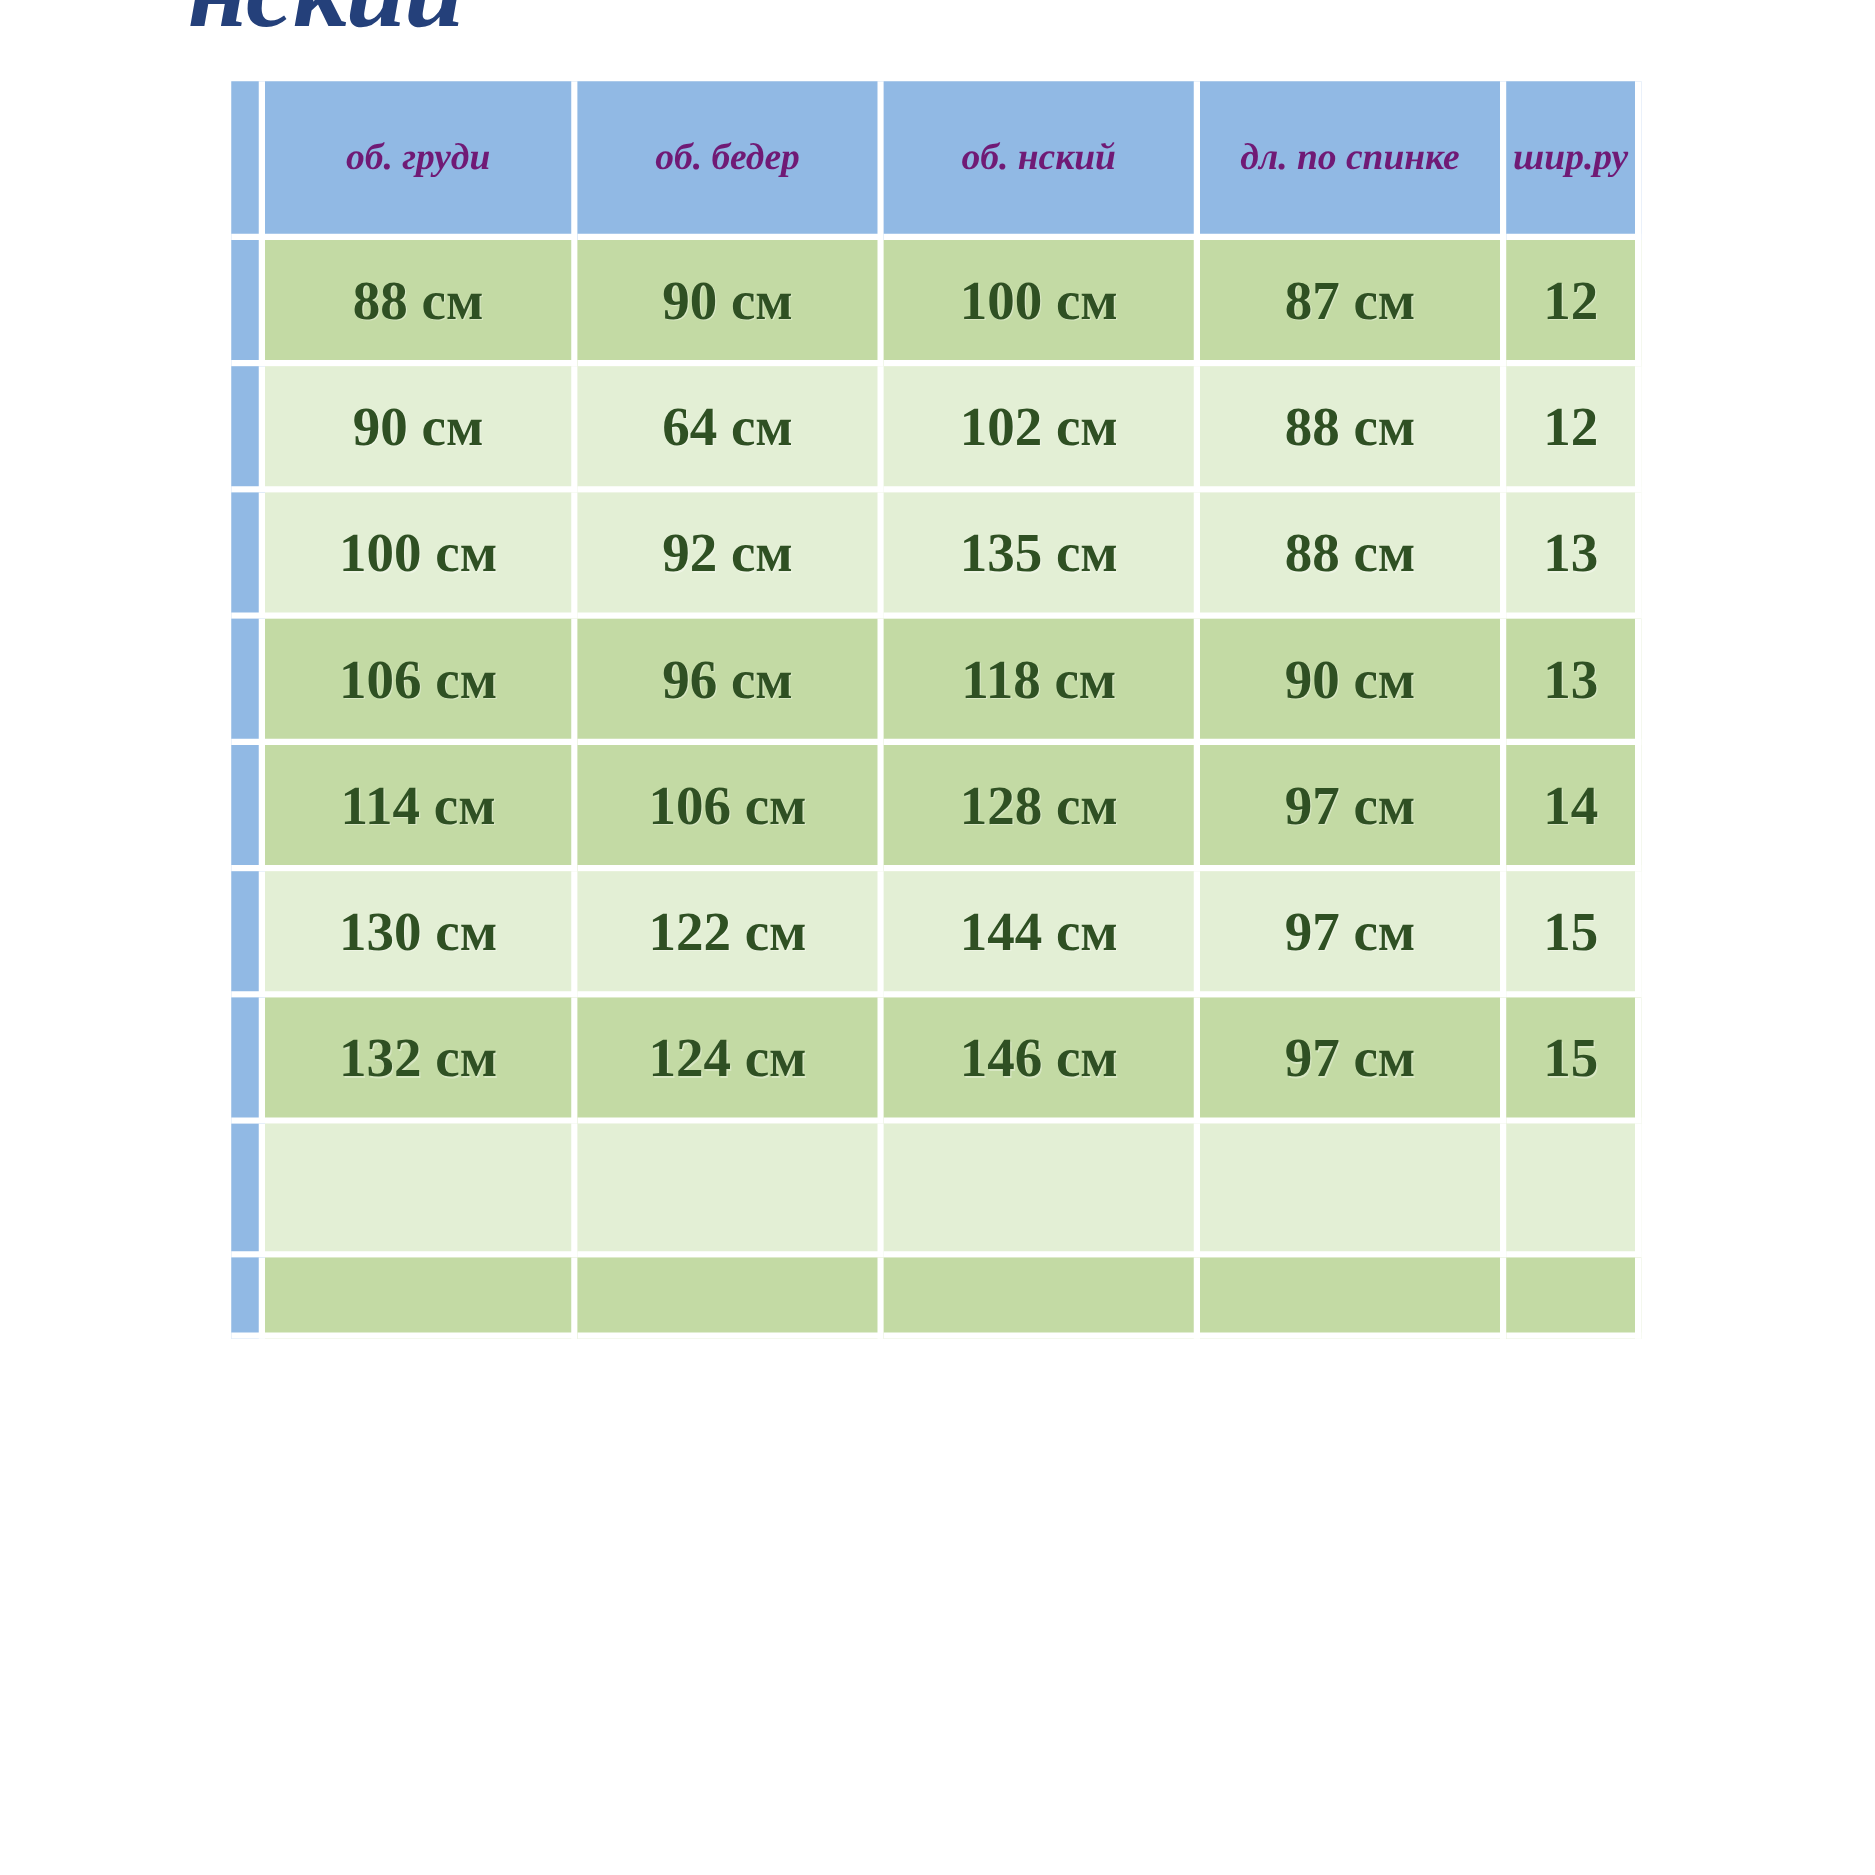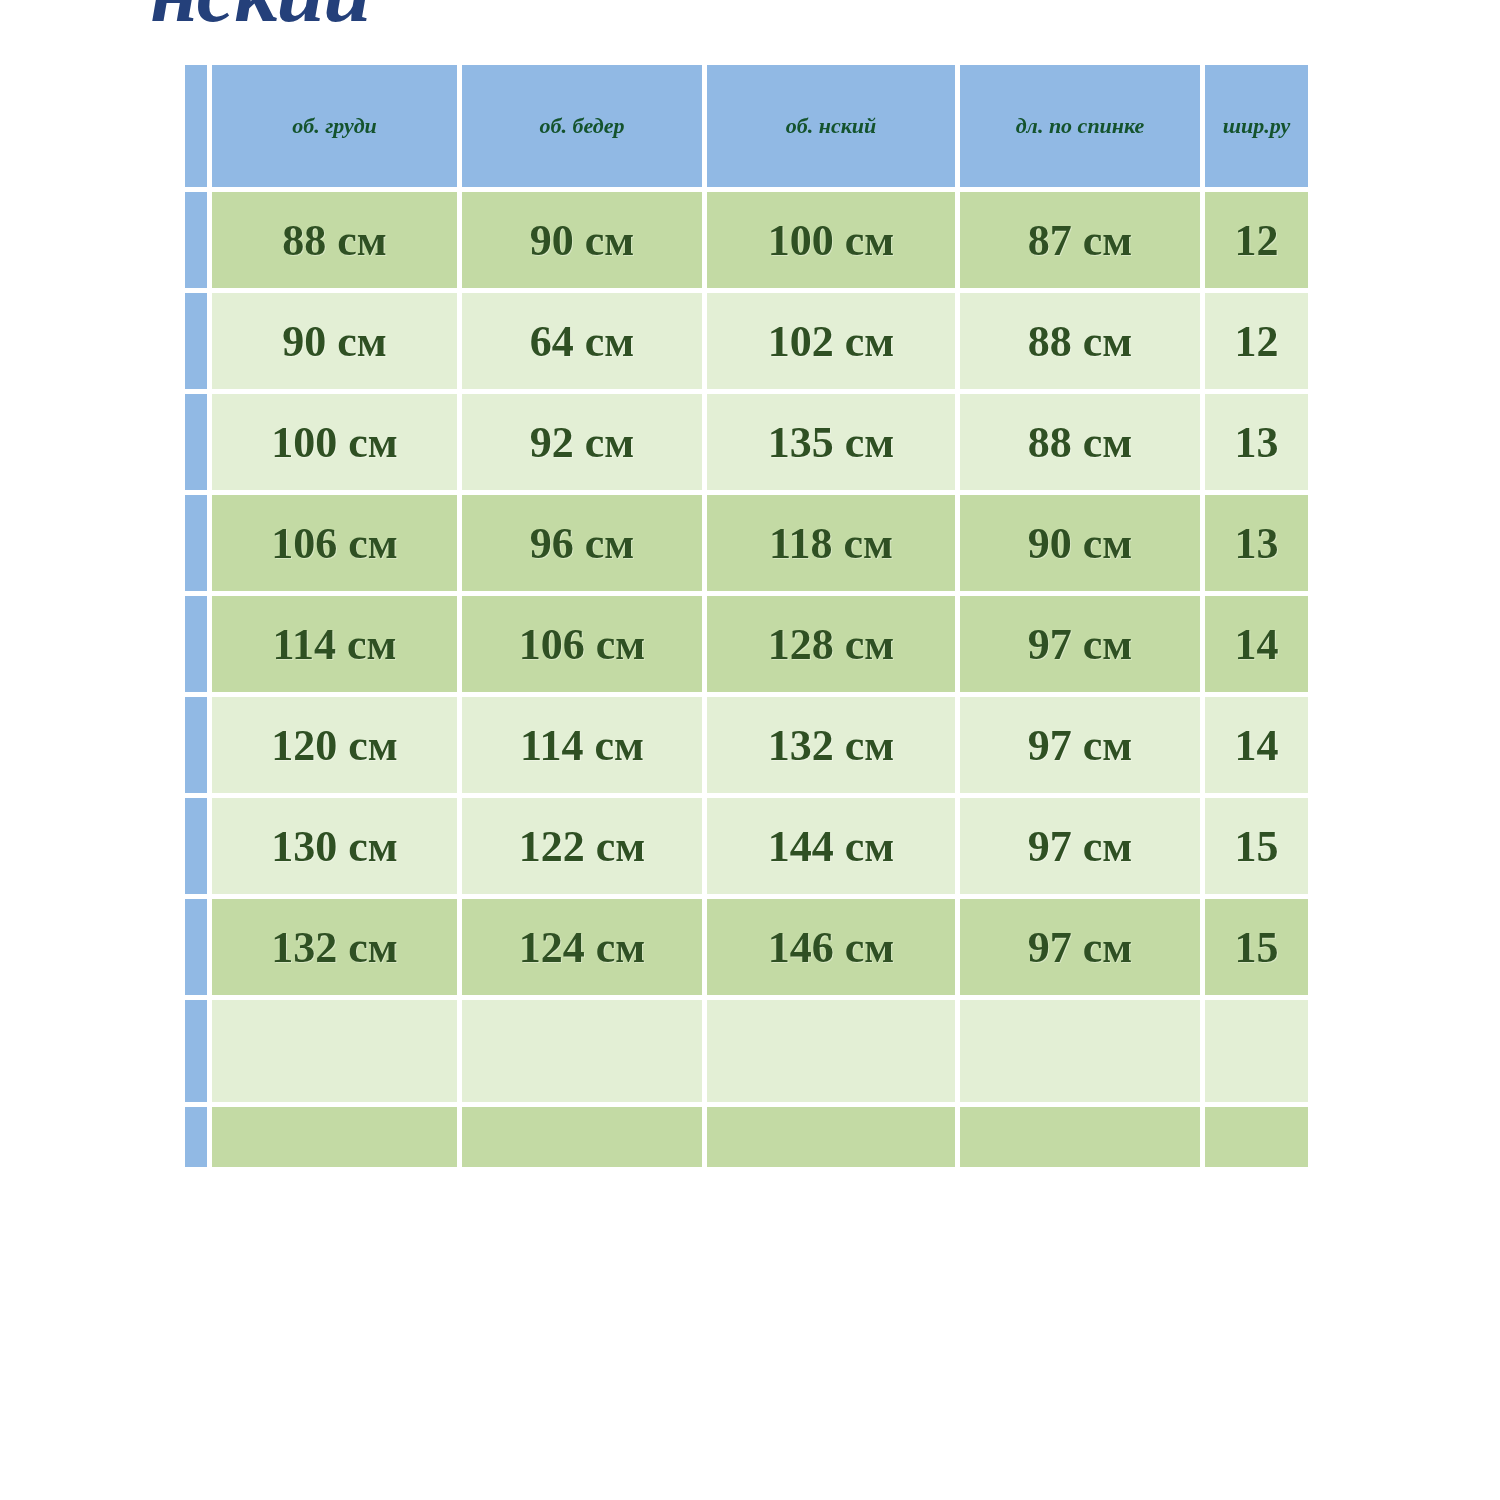--- a/index.html
+++ b/index.html
@@ -70,24 +70,24 @@
     border-bottom: 5px solid #ffffff;
     vertical-align: middle;
     text-align: center;
     overflow: hidden;
     white-space: nowrap;
   }
 
   thead th {
     height: 122px;
     background: #91b9e4;
-    color: #14532d;
+    color: #701a75;
     font-style: italic;
     font-weight: bold;
-    font-size: 22px;
+    font-size: 30px;
     font-family: "Liberation Serif", "DejaVu Serif", serif;
     text-align: left;
     padding-left: 14px;
   }
   thead th.idx-head {
     background: #91b9e4;
     padding-left: 0;
   }
   thead th.last-head {
     padding-left: 10px;
@@ -179,28 +179,20 @@
         <tr class="band-a">
           <td class="idx-cell"></td>
           <td>114 см</td>
           <td>106 см</td>
           <td>128 см</td>
           <td>97 см</td>
           <td class="val-5">14</td>
         </tr>
         <tr class="band-b">
           <td class="idx-cell"></td>
-          <td>120 см</td>
-          <td>114 см</td>
-          <td>132 см</td>
-          <td>97 см</td>
-          <td class="val-5">14</td>
-        </tr>
-        <tr class="band-b">
-          <td class="idx-cell"></td>
           <td>130 см</td>
           <td>122 см</td>
           <td>144 см</td>
           <td>97 см</td>
           <td class="val-5">15</td>
         </tr>
         <tr class="band-a">
           <td class="idx-cell"></td>
           <td>132 см</td>
           <td>124 см</td>

